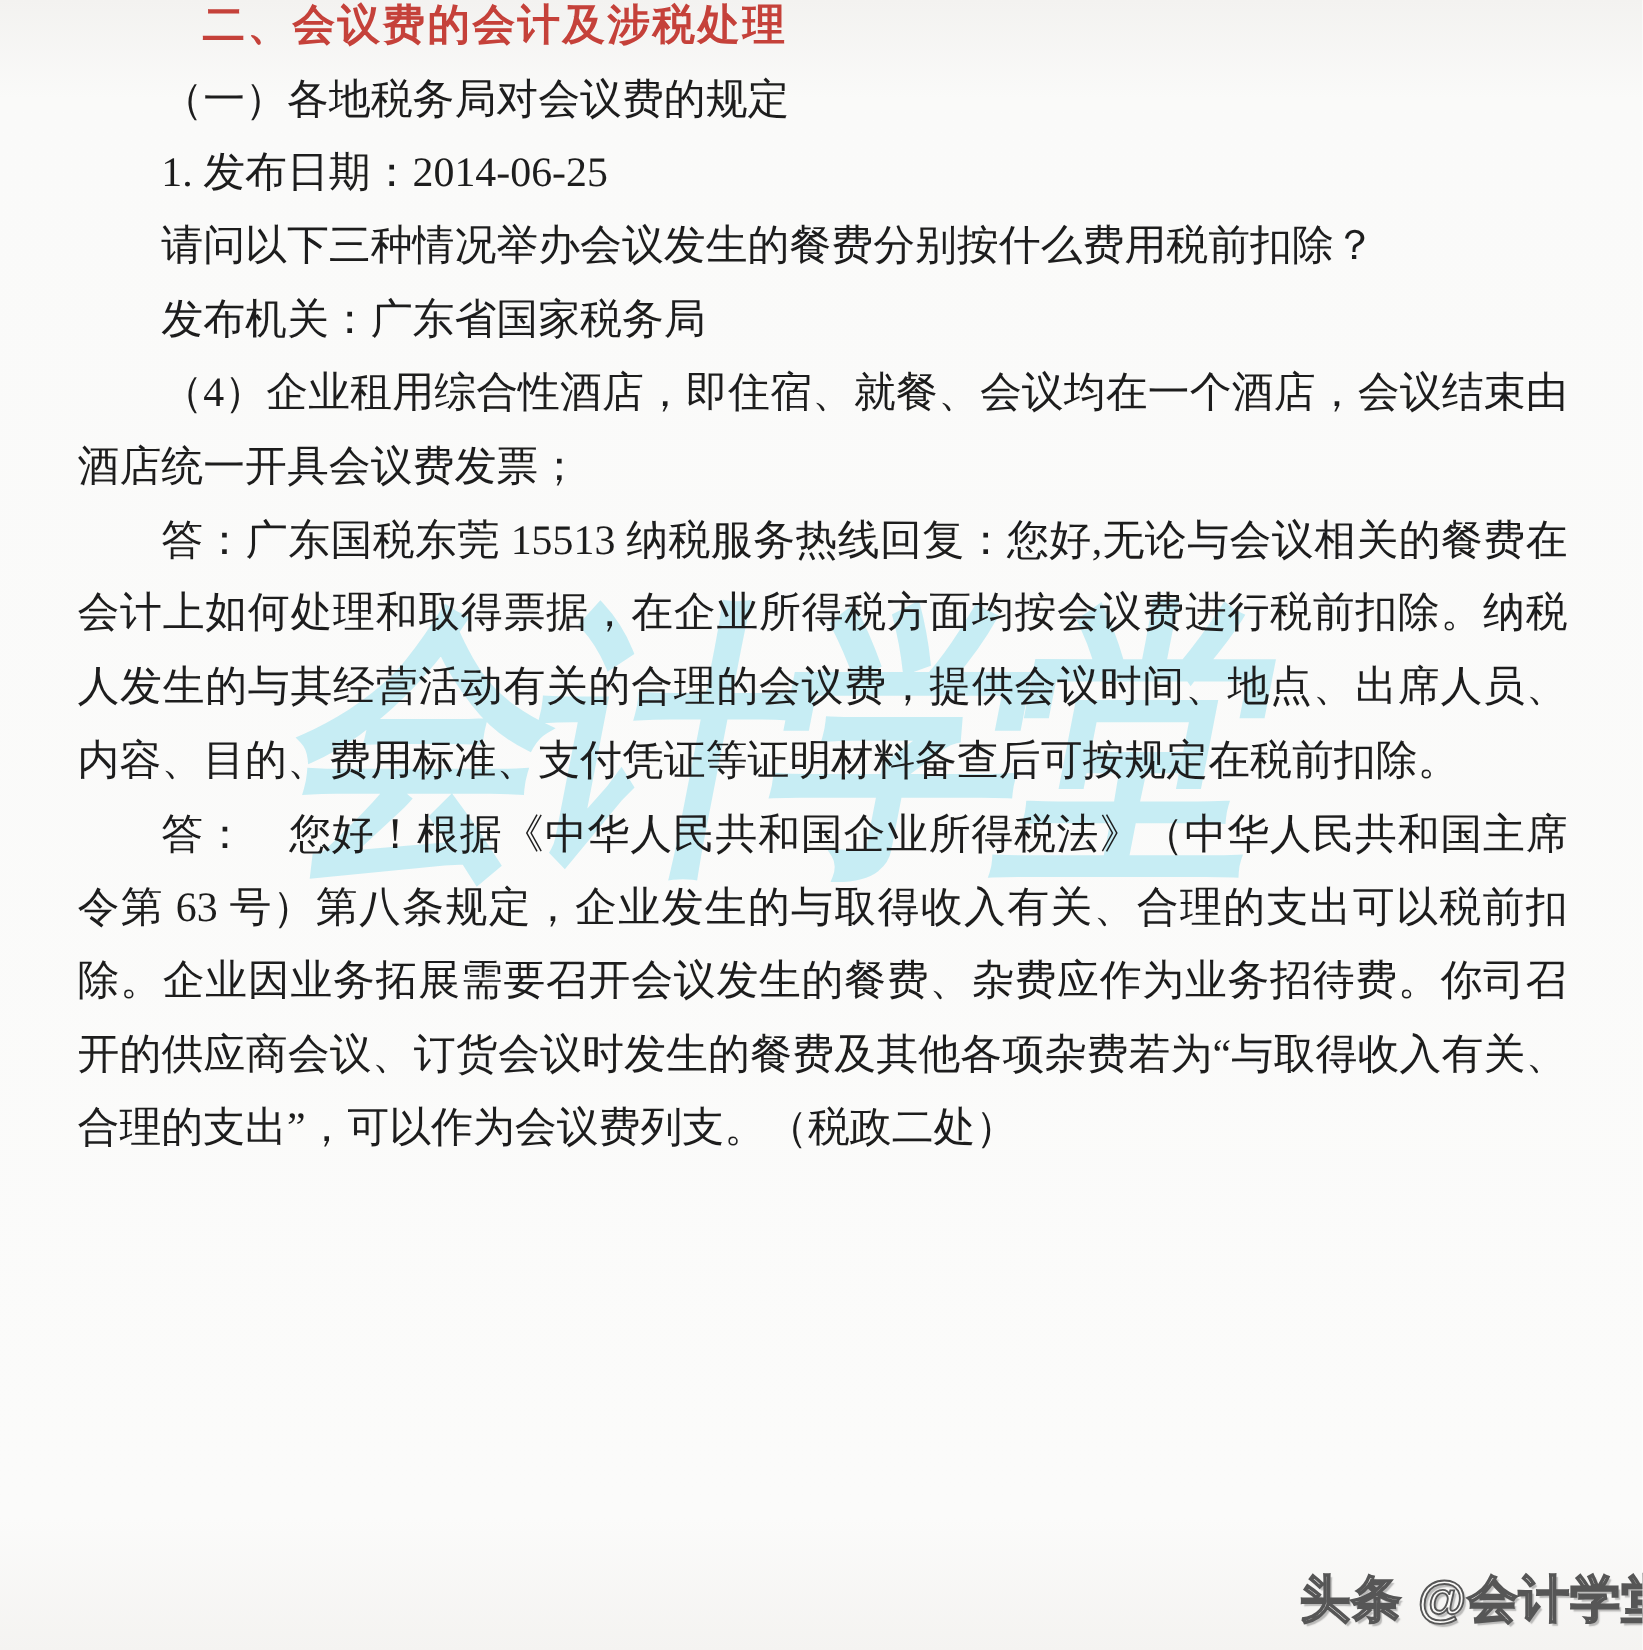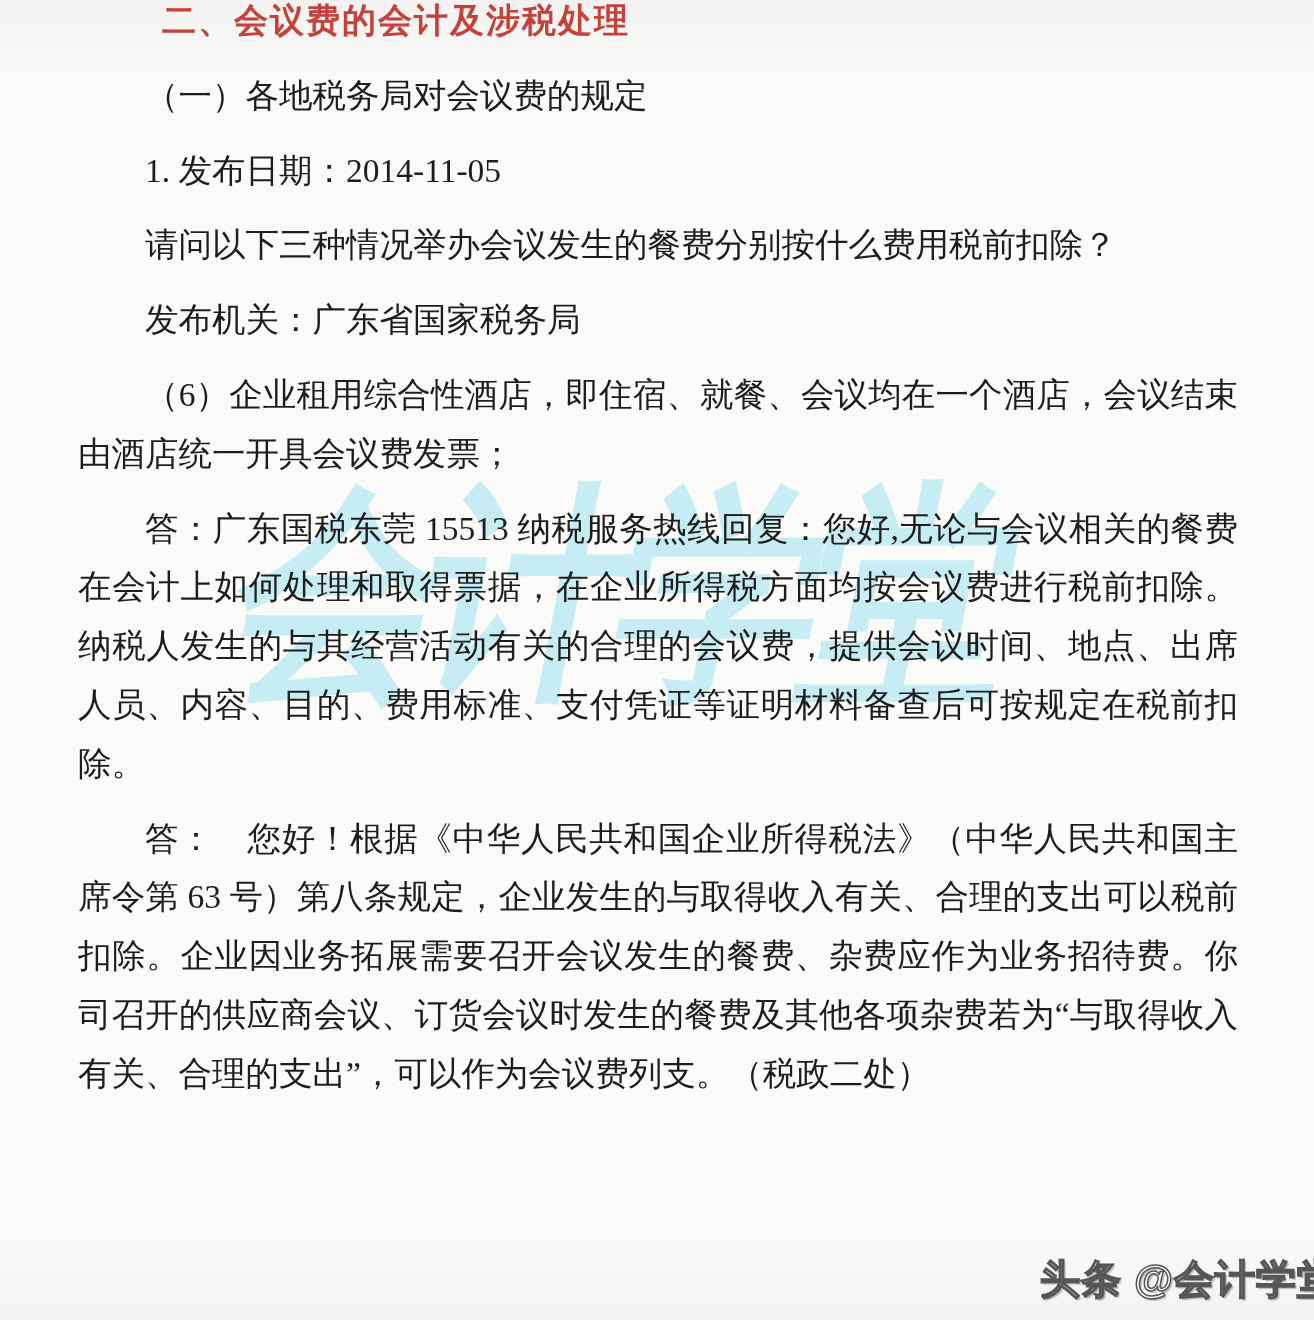--- a/index.html
+++ b/index.html
@@ -38,21 +38,21 @@
     z-index: 1;
     margin: -8px 0 0 62px;
     width: 1192px;
     font-size: 33.5px;
     line-height: 58.8px;
     color: #1d1d1d;
     text-align: justify;
     text-justify: inter-ideograph;
   }
   .doc p {
-    margin: 16px;
+    margin: 0;
     padding: 0;
     text-indent: 2em;
   }
   .doc .heading {
     margin: 0 0 0 100px;
     text-indent: 0;
     font-size: 34px;
     font-weight: 700;
     letter-spacing: 2px;
     color: #c5413a;
@@ -77,21 +77,21 @@
   }
 </style>
 </head>
 <body>
 
 <div class="wm-center">会计学堂</div>
 
 <div class="doc">
   <p class="heading">二、会议费的会计及涉税处理</p>
   <p>（一）各地税务局对会议费的规定</p>
-  <p>1. 发布日期：2014-11-05</p>
+  <p>1. 发布日期：2014-06-25</p>
   <p>请问以下三种情况举办会议发生的餐费分别按什么费用税前扣除？</p>
   <p>发布机关：广东省国家税务局</p>
-  <p>（6）企业租用综合性酒店，即住宿、就餐、会议均在一个酒店，会议结束由酒店统一开具会议费发票；</p>
+  <p>（4）企业租用综合性酒店，即住宿、就餐、会议均在一个酒店，会议结束由酒店统一开具会议费发票；</p>
   <p>答：广东国税东莞 15513 纳税服务热线回复：您好,无论与会议相关的餐费在会计上如何处理和取得票据，在企业所得税方面均按会议费进行税前扣除。纳税人发生的与其经营活动有关的合理的会议费，提供会议时间、地点、出席人员、内容、目的、费用标准、支付凭证等证明材料备查后可按规定在税前扣除。</p>
   <p>答：　您好！根据《中华人民共和国企业所得税法》（中华人民共和国主席令第 63 号）第八条规定，企业发生的与取得收入有关、合理的支出可以税前扣除。企业因业务拓展需要召开会议发生的餐费、杂费应作为业务招待费。你司召开的供应商会议、订货会议时发生的餐费及其他各项杂费若为“与取得收入有关、合理的支出”，可以作为会议费列支。（税政二处）</p>
 </div>
 
 <div class="wm-corner">头条 @会计学堂</div>
 
 </body></html>

